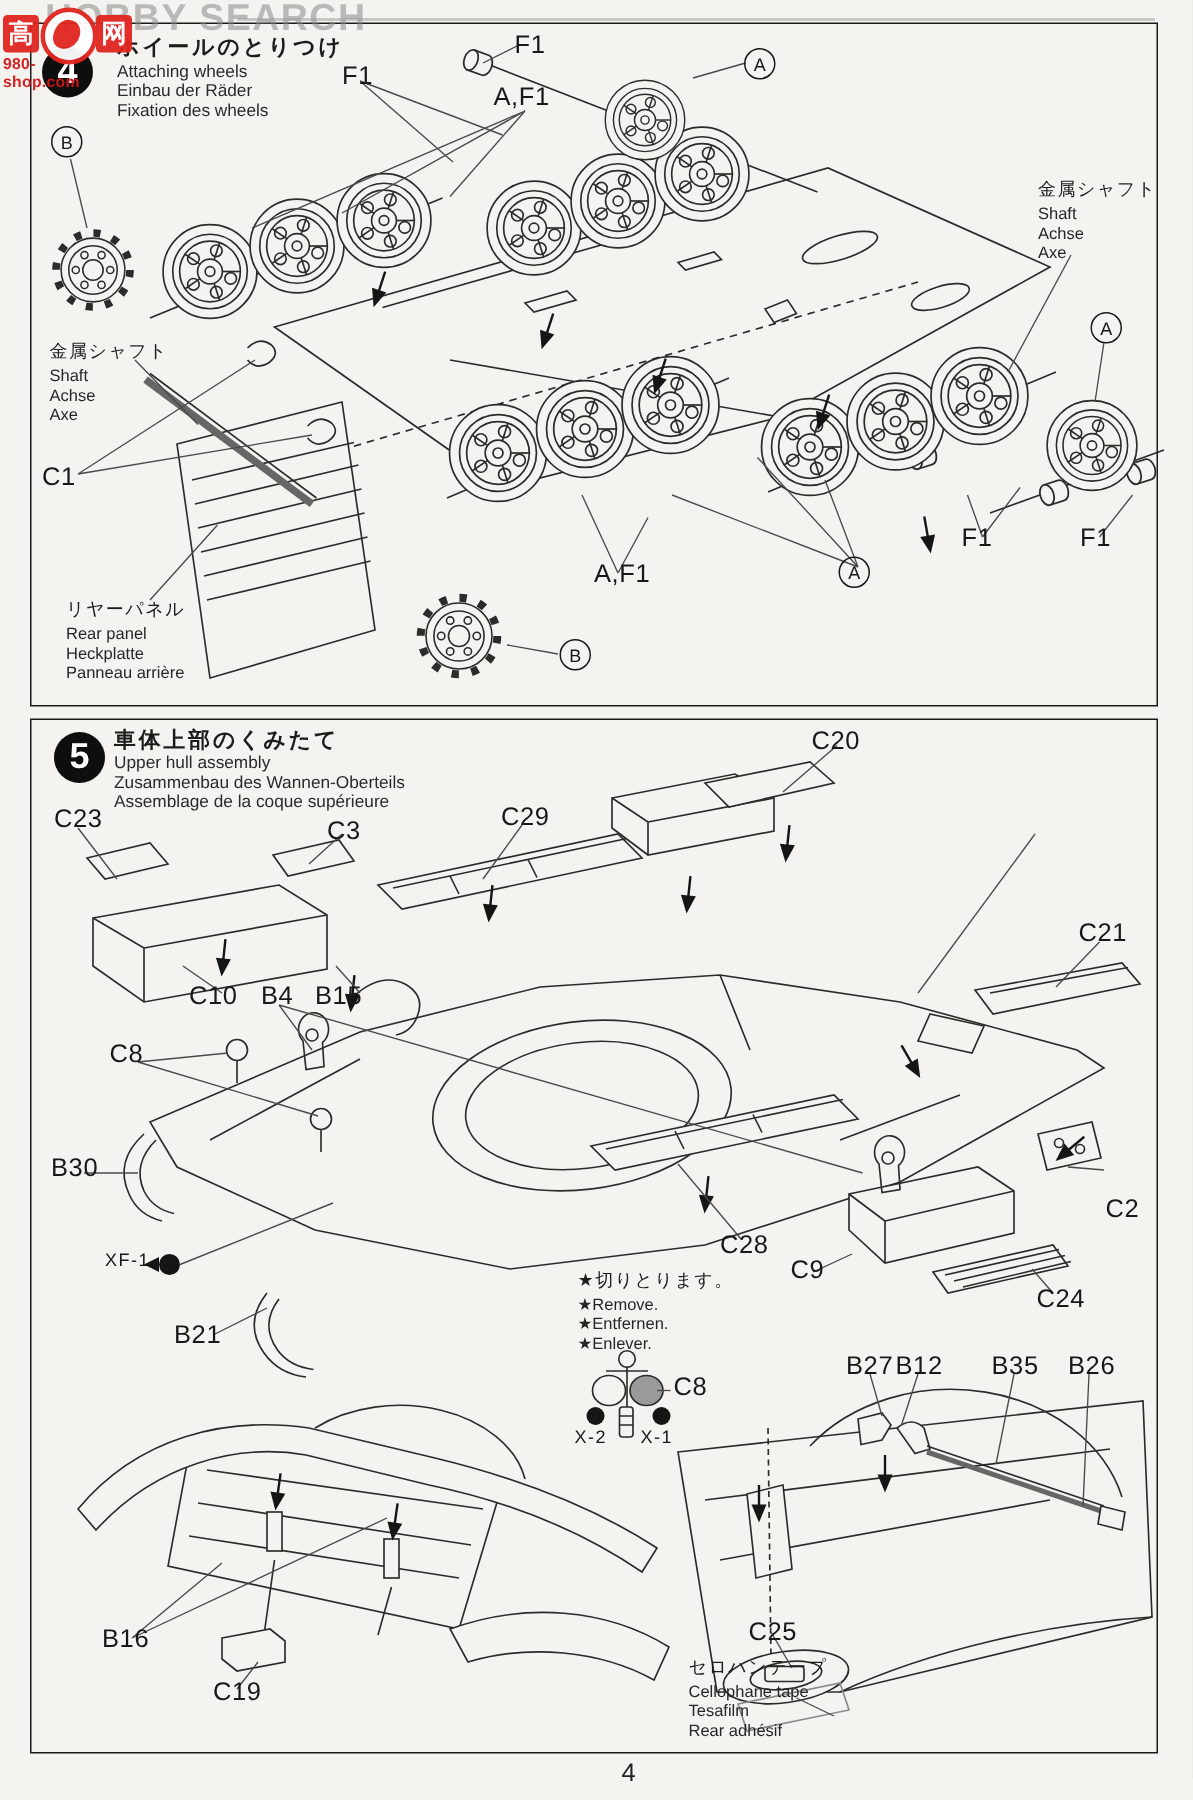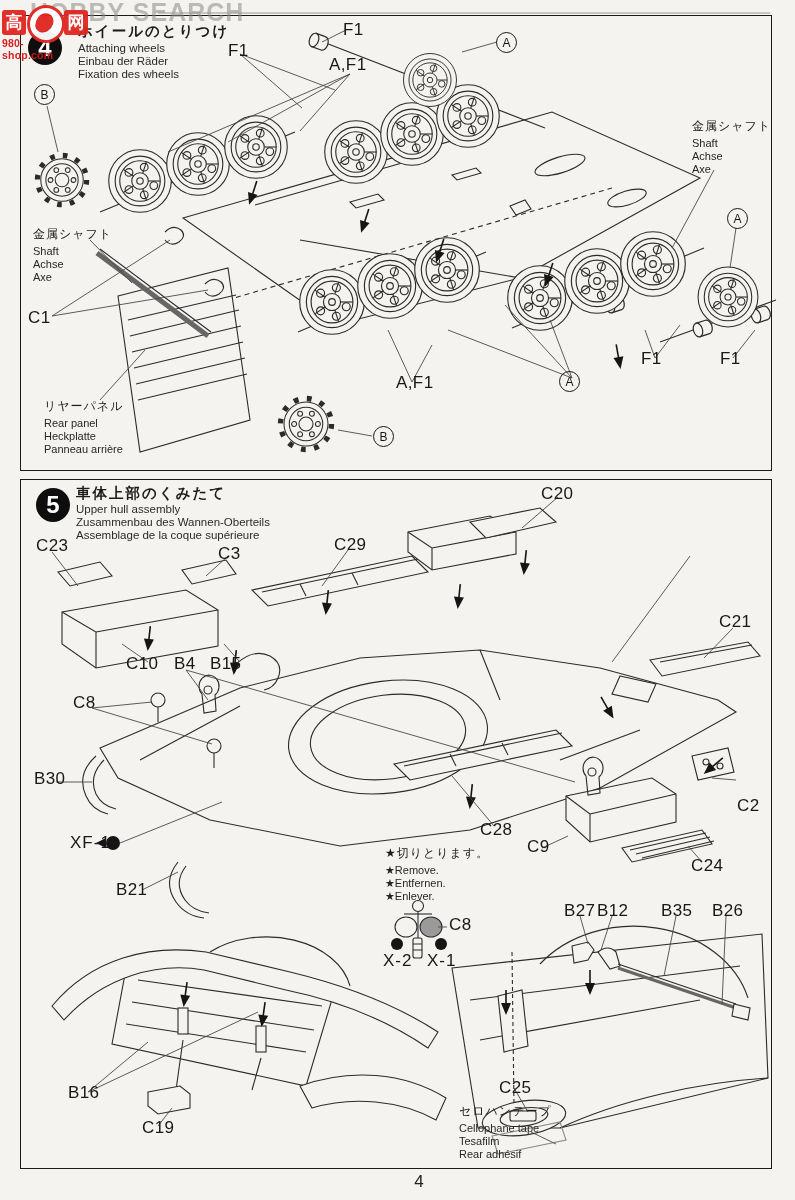--- a/index.html
+++ b/index.html
@@ -7,21 +7,21 @@
         font-family:"Liberation Sans","DejaVu Sans",sans-serif;color:#1c1c1c;}
   .art{position:absolute;left:0;top:0;z-index:1;pointer-events:none;}
   .panel{position:absolute;border:1.6px solid #1a1a1a;z-index:2;}
   .panel4{left:20px;top:15px;width:750px;height:454px;}
   .panel5{left:20px;top:479px;width:750px;height:688px;}
   .badge{position:absolute;width:34px;height:34px;border-radius:50%;background:#0e0e0e;color:#fff;
          display:flex;align-items:center;justify-content:center;font-size:24px;font-weight:bold;z-index:6;}
   .title-jp{position:absolute;font-size:14.5px;font-weight:bold;letter-spacing:2px;z-index:6;white-space:nowrap;}
   .title-sub{position:absolute;font-size:11.5px;line-height:1.13;color:#2a2a2a;z-index:6;white-space:nowrap;}
   .part-label{position:absolute;font-size:17px;letter-spacing:.4px;color:#181818;z-index:8;white-space:nowrap;}
-  .part-label.small{font-size:17px;letter-spacing:1px;}
+  .part-label.small{font-size:12px;letter-spacing:1px;}
   .part-label.circled{width:19px;height:19px;border:1.5px solid #181818;border-radius:50%;
          display:flex;align-items:center;justify-content:center;font-size:12px;letter-spacing:0;}
   .ann{position:absolute;z-index:7;white-space:nowrap;}
   .ann .jp{font-size:12px;margin-bottom:2px;letter-spacing:1px;}
   .ann .ln{font-size:11px;line-height:1.2;color:#262626;}
   .wm-text{position:absolute;left:30px;top:-2px;font-size:25px;font-weight:bold;letter-spacing:1px;
            color:#8b8b8b;opacity:.55;z-index:9;}
   .wm-line{position:absolute;left:158px;top:12px;width:612px;height:2.2px;background:#9a9a9a;opacity:.5;z-index:9;}
   .logo{position:absolute;left:2px;top:8px;z-index:10;opacity:.95;}
   .logo .box{position:absolute;width:24px;height:25px;background:#e02520;color:#fff;border-radius:3px;

